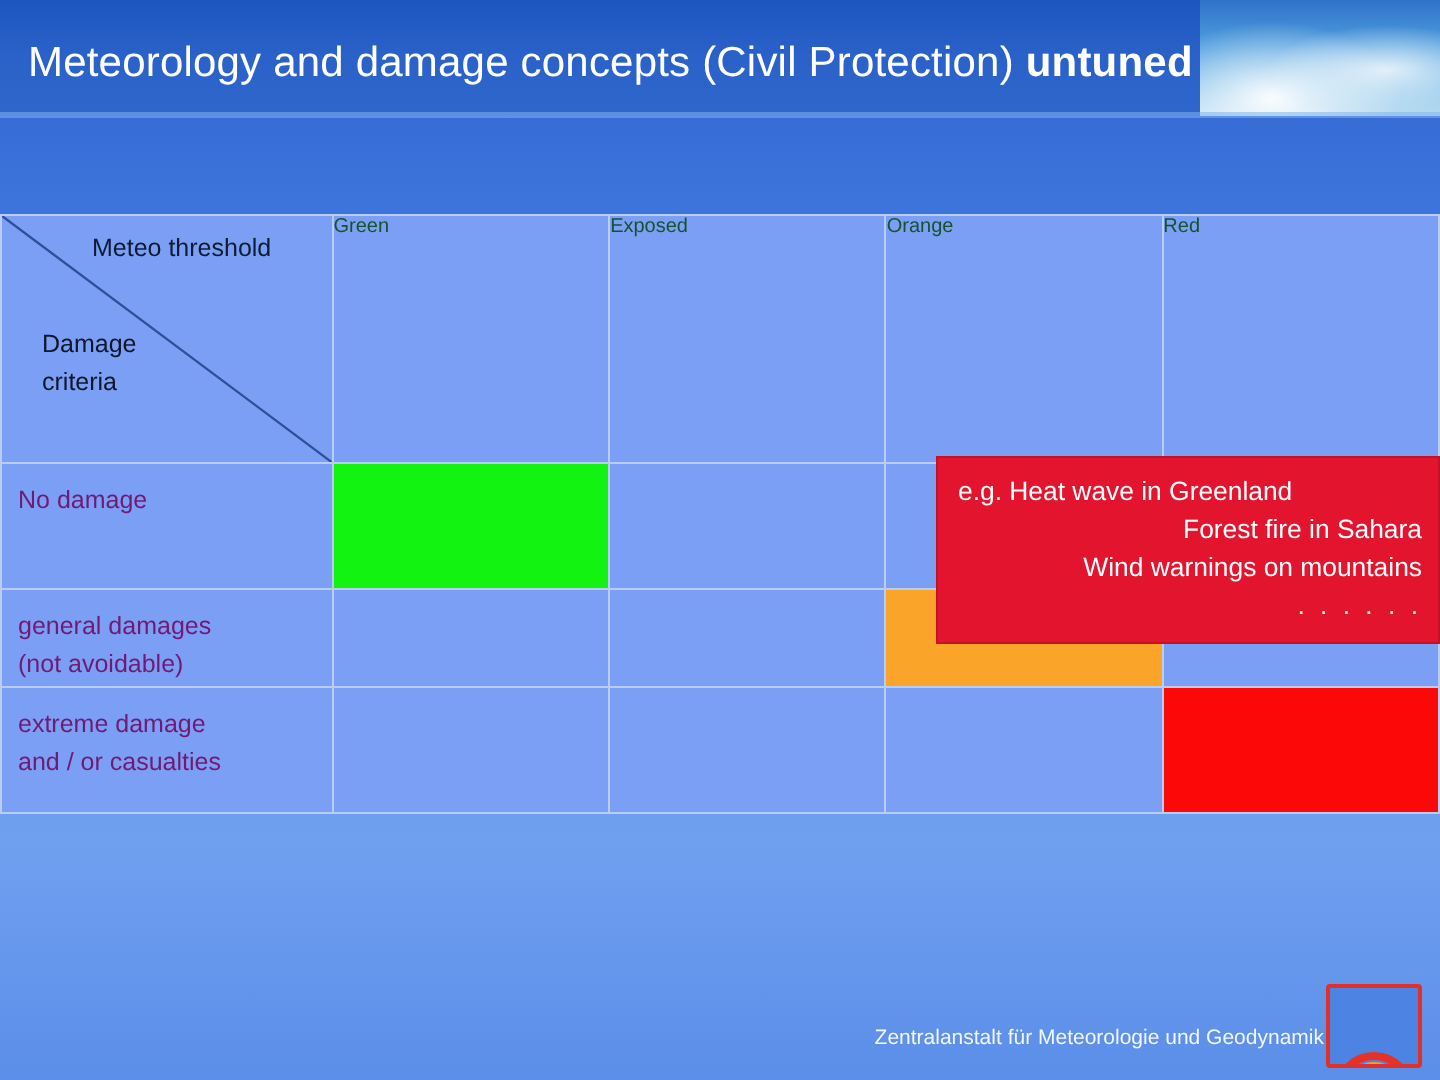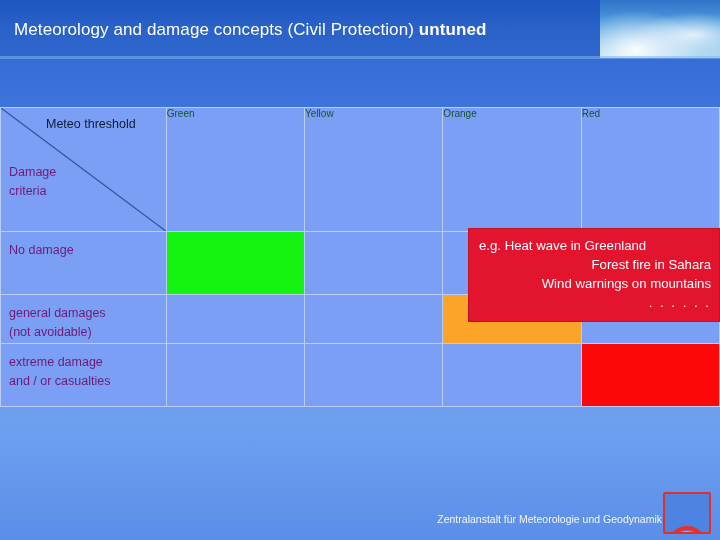--- a/index.html
+++ b/index.html
@@ -47,21 +47,21 @@
     width: 720px;
     height: 3px;
     background: #7fb2f2;
     opacity: 0.55;
   }
   .slide-title {
     position: absolute;
     left: 14px;
     top: 20px;
     width: 590px;
-    font-size: 17px;
+    font-size: 21px;
     color: #ffffff;
     letter-spacing: 0.1px;
     white-space: nowrap;
   }
   .slide-title .bold {
     font-weight: bold;
   }
 
   
   .matrix {
@@ -111,24 +111,24 @@
   .corner .meteo-label {
     position: absolute;
     left: 45px;
     top: 9px;
     font-size: 12.5px;
     color: #0d1b33;
     white-space: nowrap;
   }
   .corner .damage-label {
     position: absolute;
-    left: 8px;
+    left: 20px;
     top: 55px;
     font-size: 12.5px;
-    color: #701a75;
+    color: #0f172a;
     line-height: 1.55;
   }
 
   .col-header {
     font-size: 10px;
     color: #14532d;
     padding: 9px 0 0 9px;
   }
 
   
@@ -196,21 +196,21 @@
         <svg class="diag" viewBox="0 0 162 98" preserveAspectRatio="none">
           <line x1="0" y1="0" x2="162" y2="98" stroke="#2f4f9a" stroke-width="1"></line>
         </svg>
         <div class="meteo-label">Meteo threshold</div>
         <div class="damage-label">
           <div>Damage</div>
           <div>criteria</div>
         </div>
       </td>
       <td class="col-data cell-blue col-header">Green</td>
-      <td class="col-data cell-blue col-header">Yellow</td>
+      <td class="col-data cell-blue col-header">Exposed</td>
       <td class="col-data cell-blue col-header">Orange</td>
       <td class="col-data cell-blue col-header">Red</td>
     </tr>
 
     <tr class="r-nodam">
       <td class="col-rowhead cell-blue">
         <div class="cell-label">No damage</div>
       </td>
       <td class="col-data cell-green"></td>
       <td class="col-data cell-blue"></td>

